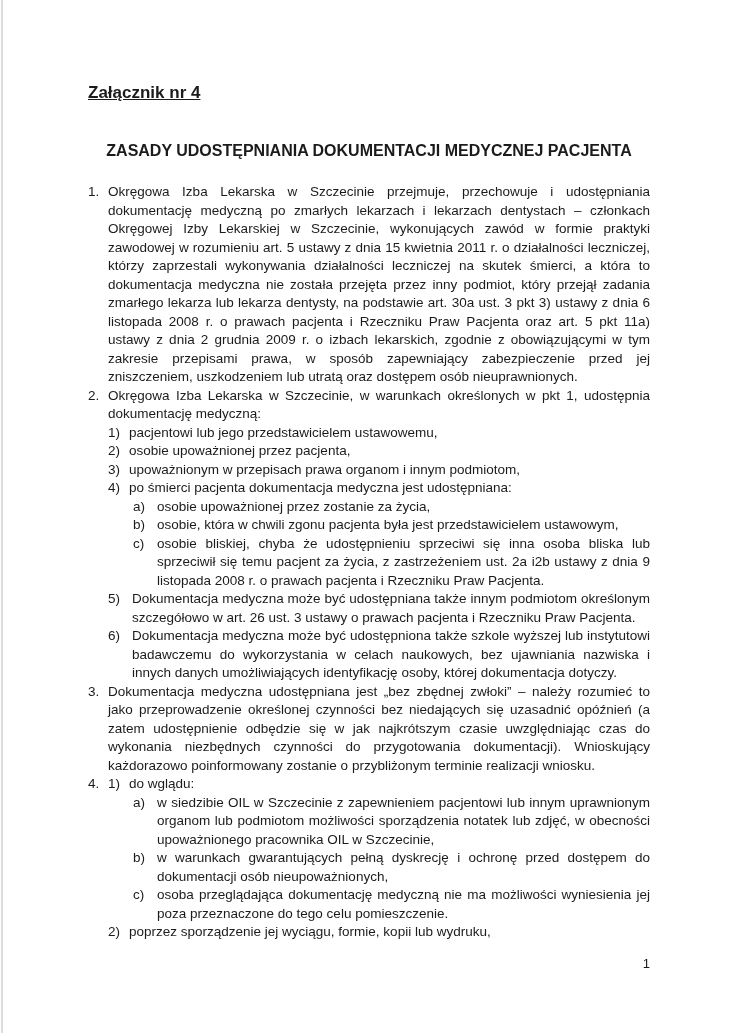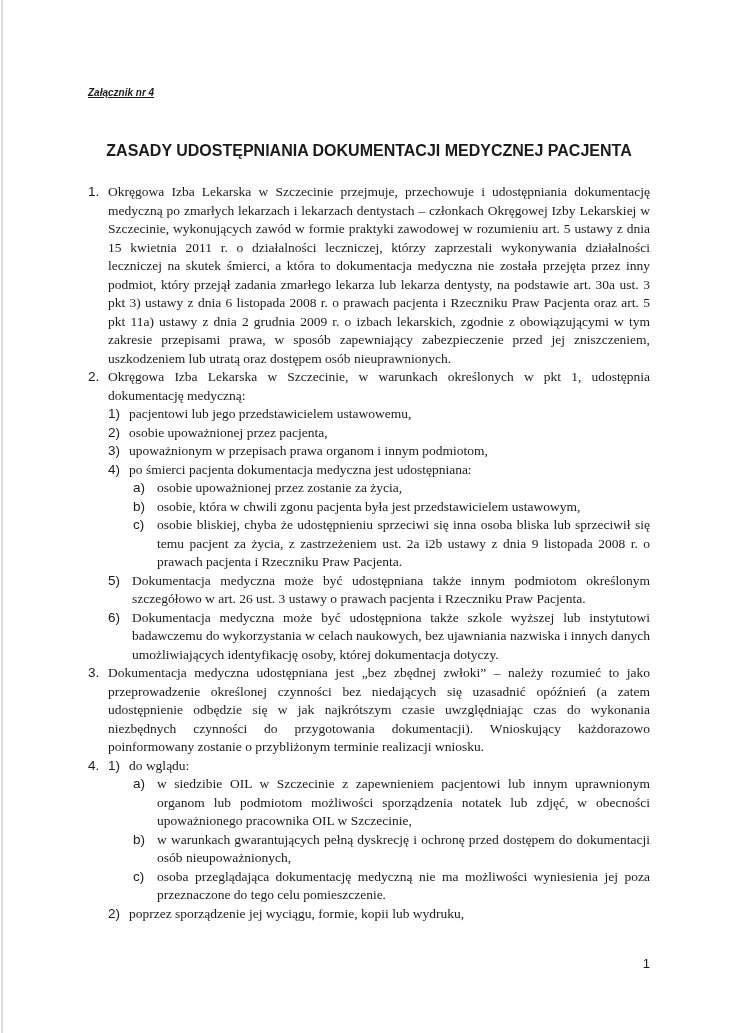--- a/index.html
+++ b/index.html
@@ -26,39 +26,38 @@
   .page {
     position: absolute;
     left: 88px;
     right: 85px;
     top: 84px;
     font-size: 13.5px;
     line-height: 18.5px;
   }
   .attachment {
     font-weight: bold;
-    font-style: italic;
     text-decoration: underline;
-    font-size: 10px;
+    font-size: 17px;
   }
   .doc-title {
     text-align: center;
     font-weight: bold;
     font-size: 16px;
     margin: 39px 0 23px 0;
   }
   .item {
     display: flex;
     align-items: flex-start;
   }
   .num1 { flex: 0 0 20px; }
   .num2 { flex: 0 0 21px; }
   .num3 { flex: 0 0 24px; }
   .body { flex: 1; min-width: 0; }
-  .text { text-align: justify; font-family: Liberation Serif, serif; }
+  .text { text-align: justify; }
   .sub3 { margin-left: 4px; }
   .page-number {
     position: absolute;
     top: 956px;
     right: 85px;
     font-size: 13px;
     color: #1b1b1b;
   }
 </style>
 </head>

